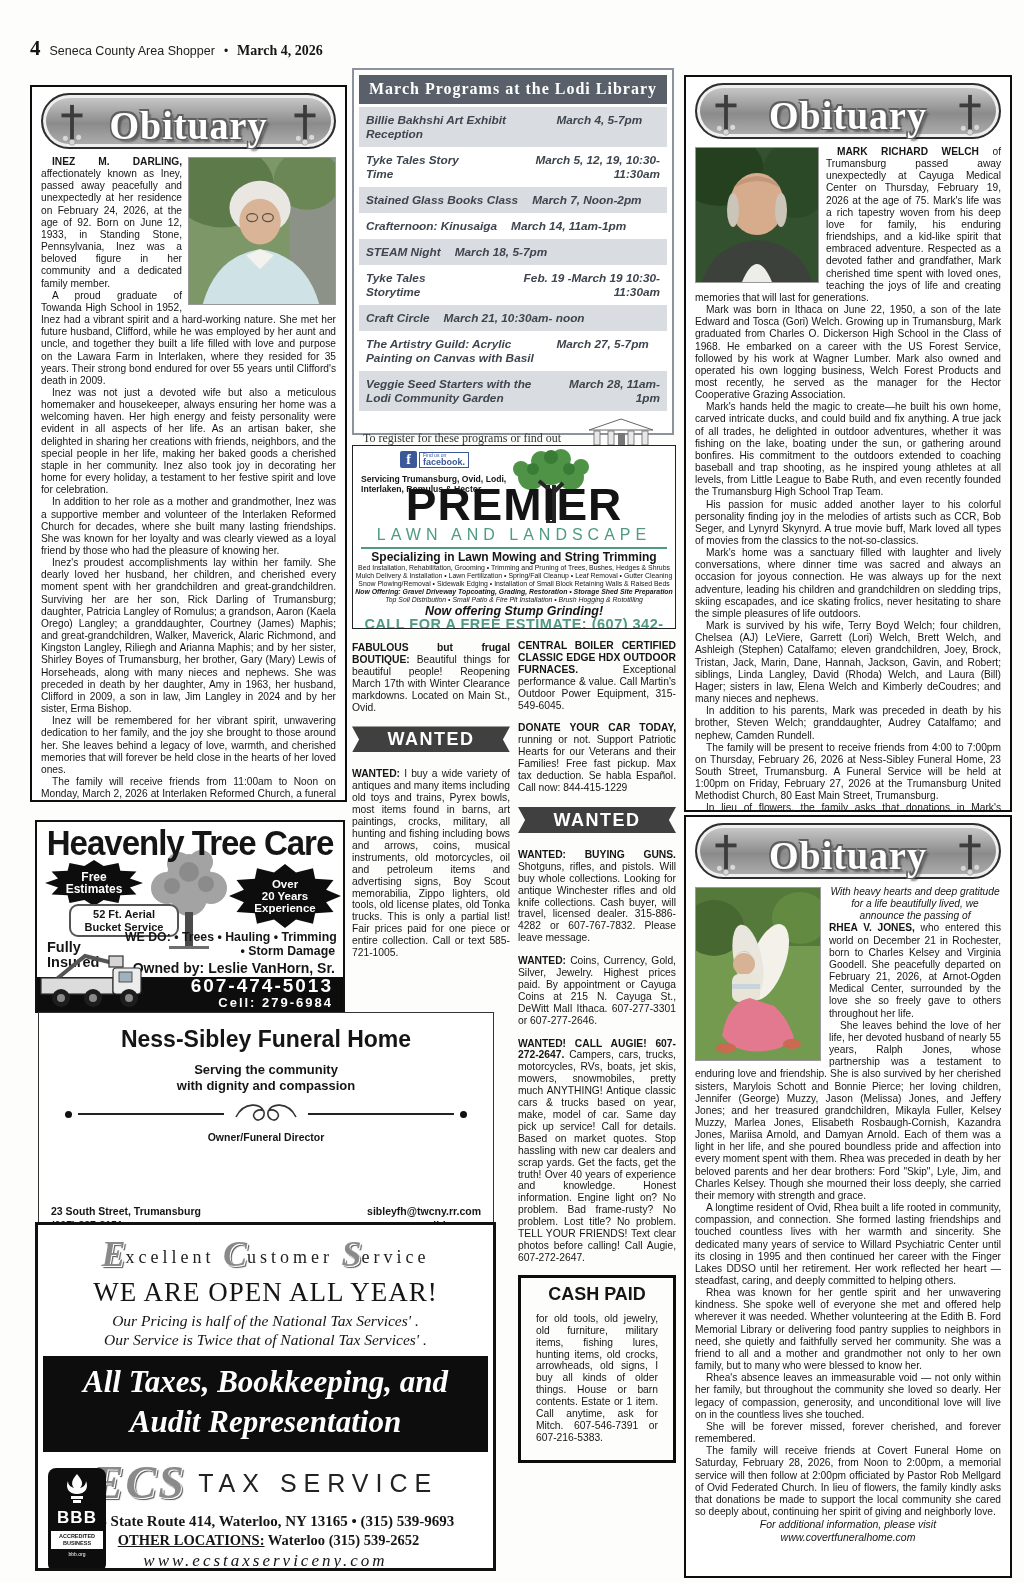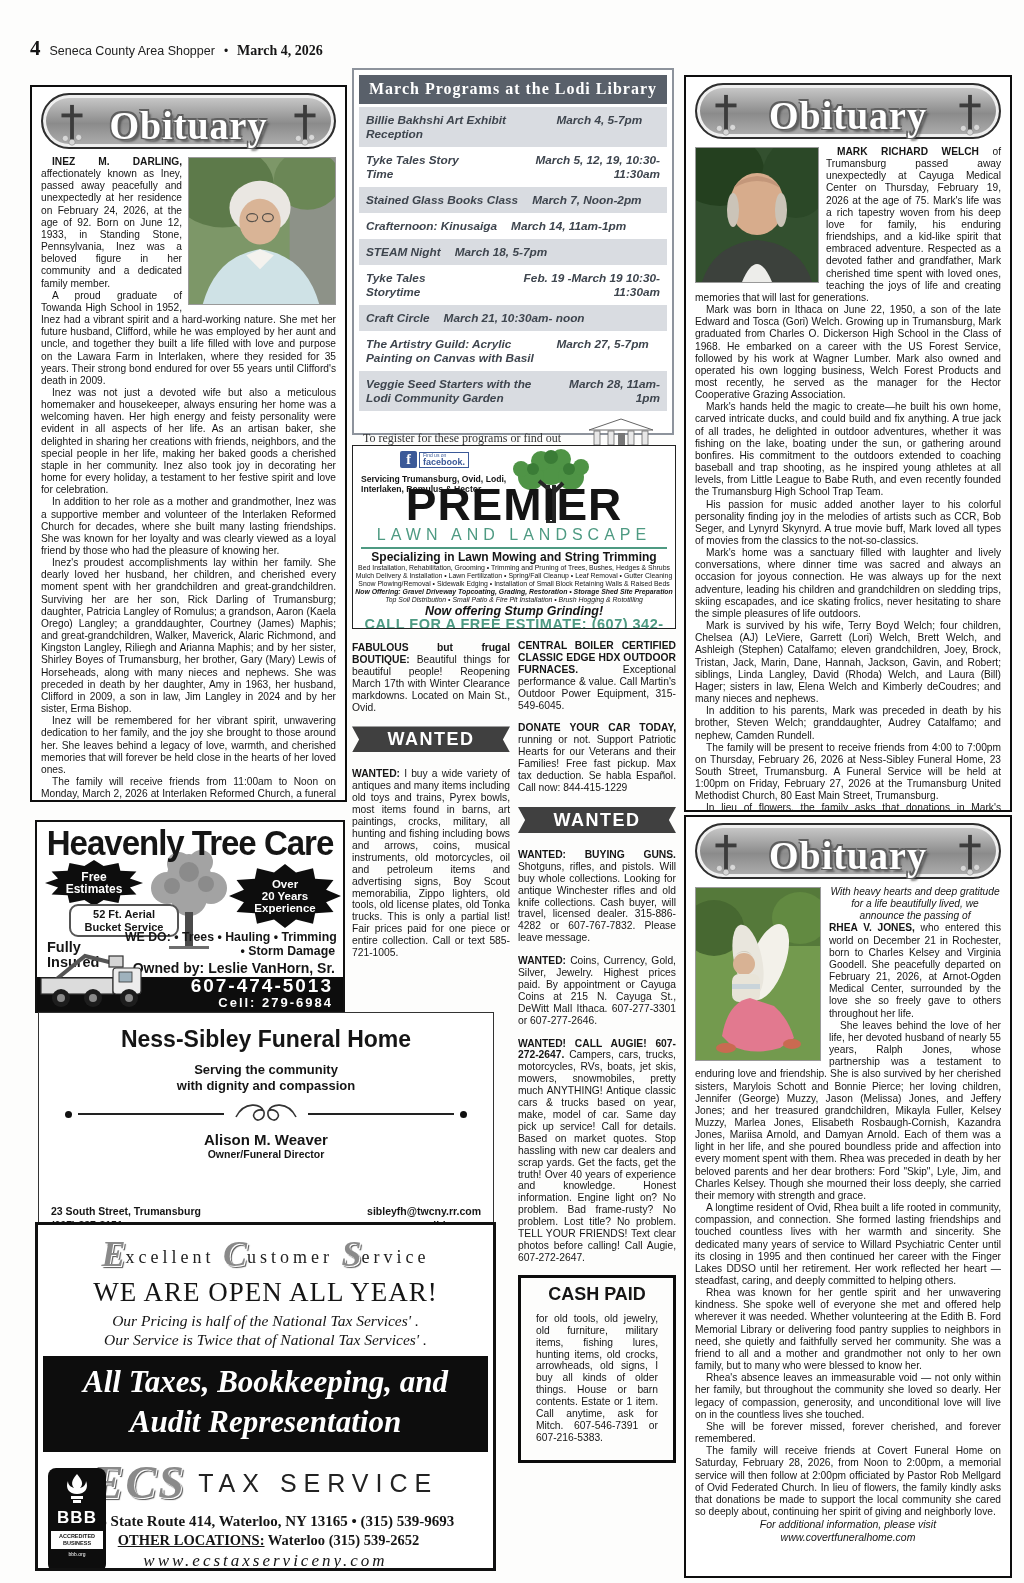--- a/index.html
+++ b/index.html
@@ -400,21 +400,20 @@
     </div>
     <div class="ness-div">
       <span class="dot"></span>
         <span class="line"></span>
       <svg width="72" height="30" viewBox="0 0 72 30">
         <path d="M6,18 C14,2 32,4 34,13 C35,20 27,24 24,18 C22,13 29,9 34,12 M66,18 C58,2 40,4 38,13 C37,20 45,24 48,18 C50,13 43,9 38,12" fill="none" stroke="#333" stroke-width="1.6"></path>
       </svg>
       <span class="line"></span>
         <span class="dot"></span>
     </div>
-    <div class="ness-person">Alison M. Weaver</div>
     <div class="ness-role">Owner/Funeral Director</div>
     <div class="ness-bottom">
       <span class="l"><span>23 South Street, Trumansburg</span><br><span>(607) 387-8151</span></span>
       <span class="r"><span>sibleyfh@twcny.rr.com</span><br><span>www.ness-sibley.com</span></span>
     </div>
   </section>
 
   <section id="ecs">
     <div class="ecs-fancy">
       <span class="ecs-init">E</span><span>xcellent</span>

